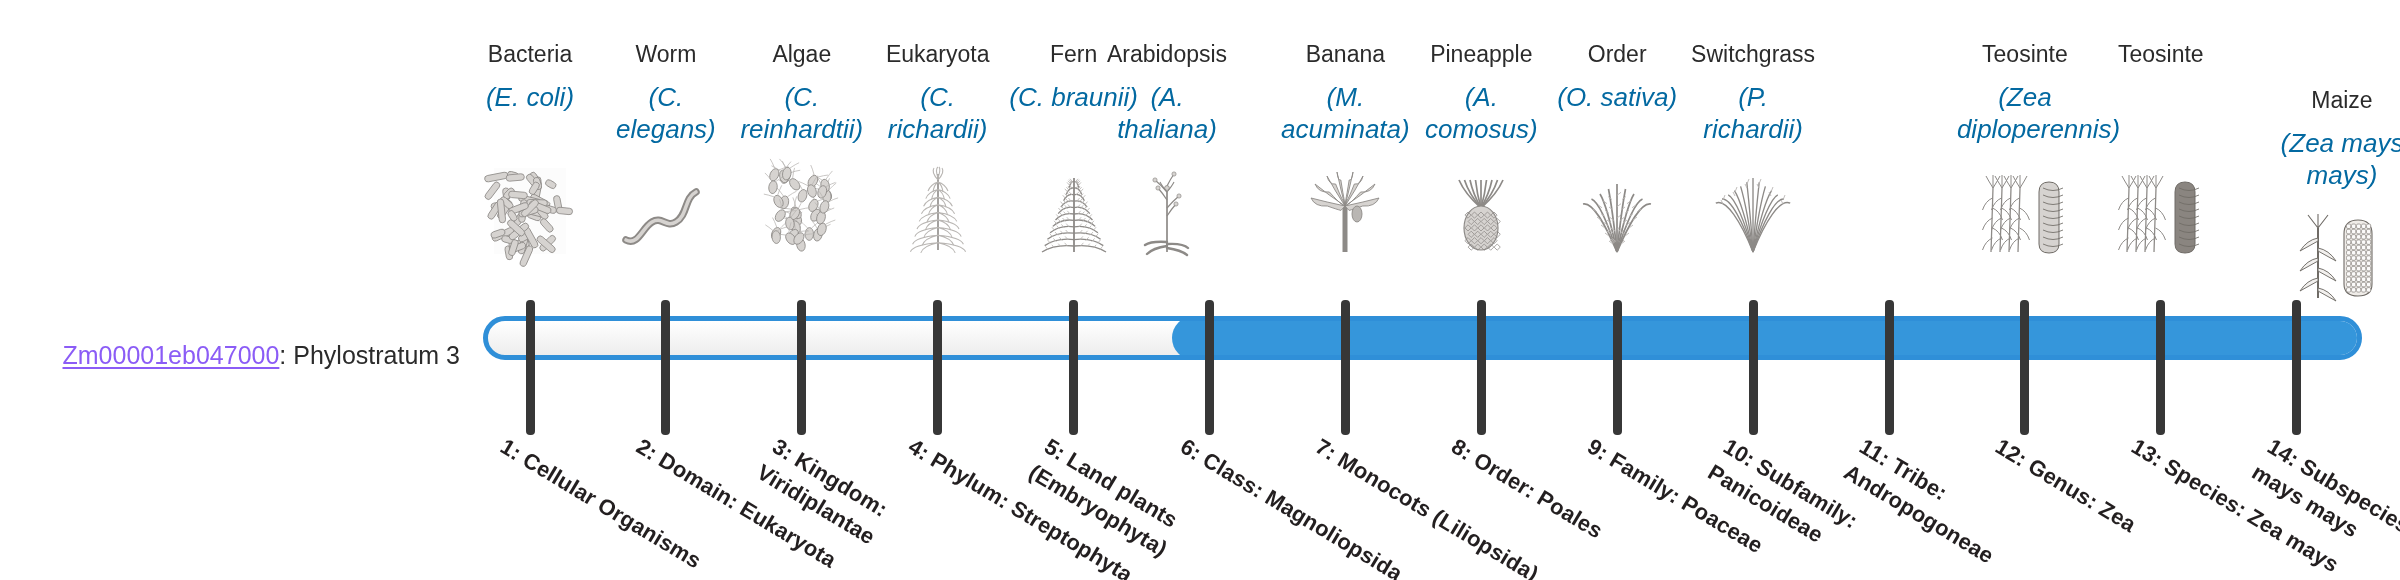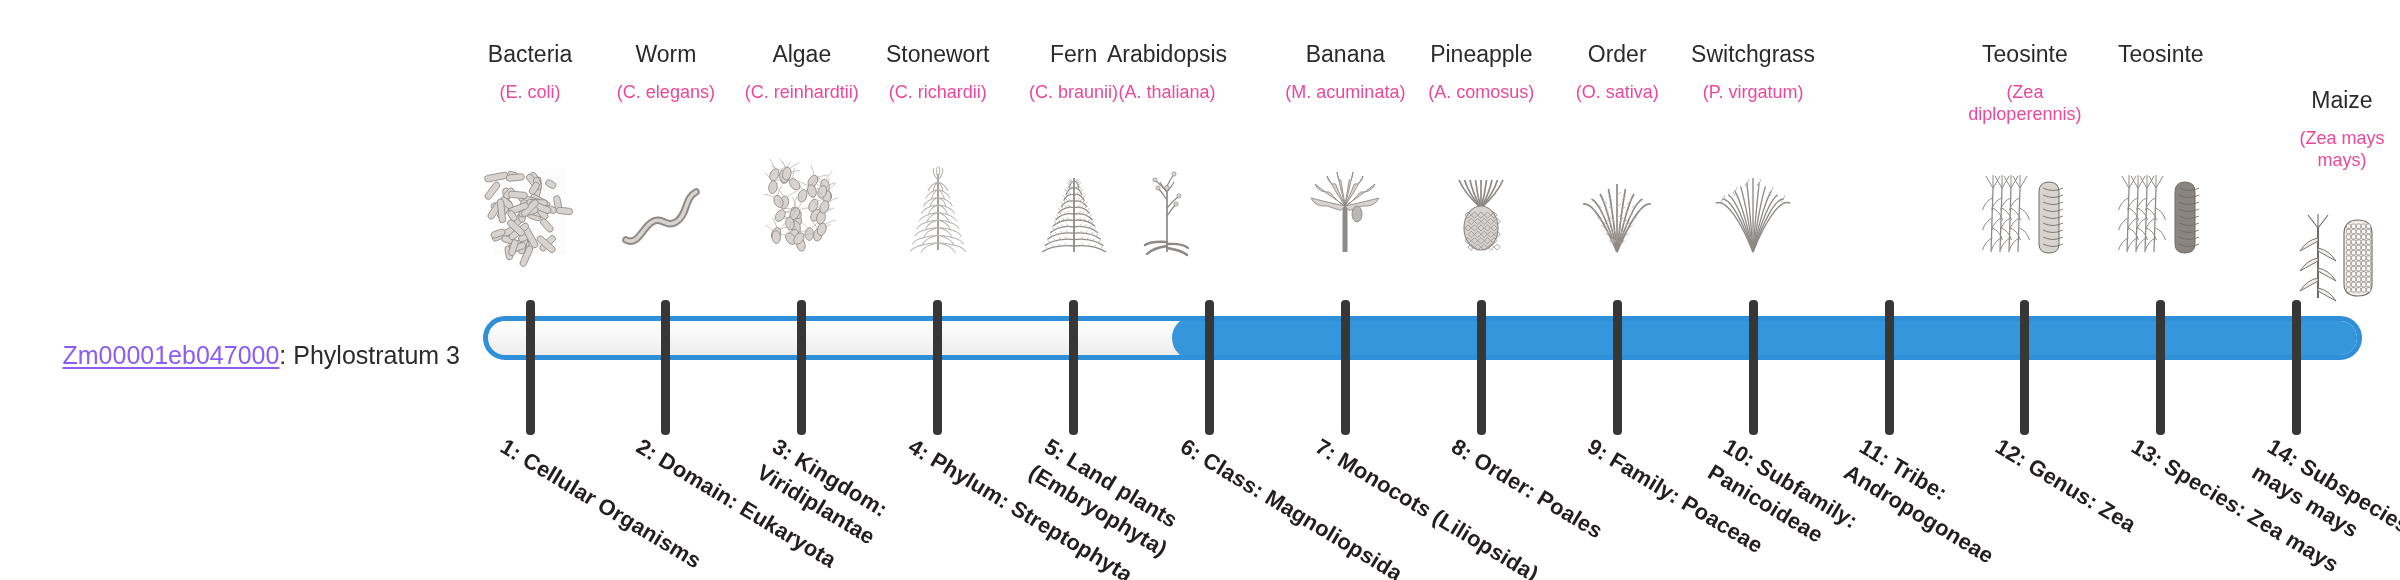--- a/index.html
+++ b/index.html
@@ -58,23 +58,24 @@
   }
   .species-common {
     font-size: 23px;
     line-height: 1.25;
     color: #2b2b2b;
     white-space: nowrap;
     height: 30px;
   }
   .species-latin {
     margin-top: 12px;
-    font-size: 18px;
+    font-size: 26px;
+    font-style: italic;
     line-height: 1.22;
-    color: #ec4899;
+    color: #0369a1;
     min-height: 56px;
   }
 
   
   .organism-art {
     position: absolute;
     top: 122px;
     left: 50%;
     transform: translateX(-50%);
     width: 124px;
@@ -480,21 +481,21 @@
               <path d="M-2 -6 q-5 -5 -8 -7 M2 -6 q5 -5 8 -7" fill="none" stroke="#b9b6b3" stroke-width="0.7"></path>
             </g>
             <g transform="translate(14.3,47.6) rotate(35)">
               <ellipse rx="4.2" ry="6.4" fill="#d6d3d0" stroke="#8d8a87" stroke-width="0.8"></ellipse>
               <path d="M-2 -6 q-5 -5 -8 -7 M2 -6 q5 -5 8 -7" fill="none" stroke="#b9b6b3" stroke-width="0.7"></path>
             </g>
           </svg>
         </div>
       </div>
       <div class="species-col" style="left: 475.7px;">
-        <div class="species-common">Stonewort</div>
+        <div class="species-common">Eukaryota</div>
         <div class="species-latin">(C. richardii)</div>
         <div class="organism-art">
           <svg width="72" height="88" viewBox="0 0 72 88">
             <path d="M36 84 L36 8" stroke="#8d8a87" stroke-width="1.6" fill="none"></path>
             <path d="M36 16 q-7 2 -10 9 M36 16 q7 2 10 9 M36 16 q-4.2 3 -4.8999999999999995 10 M36 16 q4.2 3 4.8999999999999995 10" fill="none" stroke="#b9b6b3" stroke-width="1.05"></path>
             <path d="M36 23.6 q-9.2 2 -12.2 9 M36 23.6 q9.2 2 12.2 9 M36 23.6 q-5.52 3 -6.4399999999999995 10 M36 23.6 q5.52 3 6.4399999999999995 10" fill="none" stroke="#b9b6b3" stroke-width="1.05"></path>
             <path d="M36 31.2 q-11.4 2 -14.4 9 M36 31.2 q11.4 2 14.4 9 M36 31.2 q-6.84 3 -7.9799999999999995 10 M36 31.2 q6.84 3 7.9799999999999995 10" fill="none" stroke="#b9b6b3" stroke-width="1.05"></path>
             <path d="M36 38.8 q-13.600000000000001 2 -16.6 9 M36 38.8 q13.600000000000001 2 16.6 9 M36 38.8 q-8.16 3 -9.52 10 M36 38.8 q8.16 3 9.52 10" fill="none" stroke="#b9b6b3" stroke-width="1.05"></path>
             <path d="M36 46.4 q-15.8 2 -18.8 9 M36 46.4 q15.8 2 18.8 9 M36 46.4 q-9.48 3 -11.06 10 M36 46.4 q9.48 3 11.06 10" fill="none" stroke="#b9b6b3" stroke-width="1.05"></path>
             <path d="M36 54 q-18 2 -21 9 M36 54 q18 2 21 9 M36 54 q-10.799999999999999 3 -12.6 10 M36 54 q10.799999999999999 3 12.6 10" fill="none" stroke="#b9b6b3" stroke-width="1.05"></path>
@@ -769,21 +770,21 @@
             <path d="M40.0 78.0 l4 -3" stroke="#b9b6b3" stroke-width="0.9" fill="none"></path>
             <path d="M44.0 70.0 l4 -3" stroke="#b9b6b3" stroke-width="0.9" fill="none"></path>
             <path d="M48.0 62.0 l4 -3" stroke="#b9b6b3" stroke-width="0.9" fill="none"></path>
             <path d="M52.0 54.0 l4 -3" stroke="#b9b6b3" stroke-width="0.9" fill="none"></path>
             <path d="M56.0 46.0 l4 -3" stroke="#b9b6b3" stroke-width="0.9" fill="none"></path>
           </svg>
         </div>
       </div>
       <div class="species-col" style="left: 1291.1px;">
         <div class="species-common">Switchgrass</div>
-        <div class="species-latin">(P. virgatum)</div>
+        <div class="species-latin">(P. richardii)</div>
         <div class="organism-art">
           <svg width="76" height="88" viewBox="0 0 76 88">
             <path d="M38 86 C26 56 11 32 0.7999999999999972 37.2" fill="none" stroke="#8d8a87" stroke-width="1.35"></path>
             <path d="M38 86 C28 56 15.5 32 7 33" fill="none" stroke="#8d8a87" stroke-width="1.35"></path>
             <path d="M38 86 C30 56 20 32 13.2 28.8" fill="none" stroke="#8d8a87" stroke-width="1.35"></path>
             <path d="M38 86 C32 56 24.5 32 19.4 24.6" fill="none" stroke="#8d8a87" stroke-width="1.35"></path>
             <path d="M38 86 C34 56 29 32 25.6 20.4" fill="none" stroke="#8d8a87" stroke-width="1.35"></path>
             <path d="M38 86 C36 56 33.5 32 31.8 16.2" fill="none" stroke="#8d8a87" stroke-width="1.35"></path>
             <path d="M38 86 C38 56 38 32 38 12" fill="none" stroke="#8d8a87" stroke-width="1.35"></path>
             <path d="M38 86 C40 56 42.5 32 44.2 16.2" fill="none" stroke="#8d8a87" stroke-width="1.35"></path>

